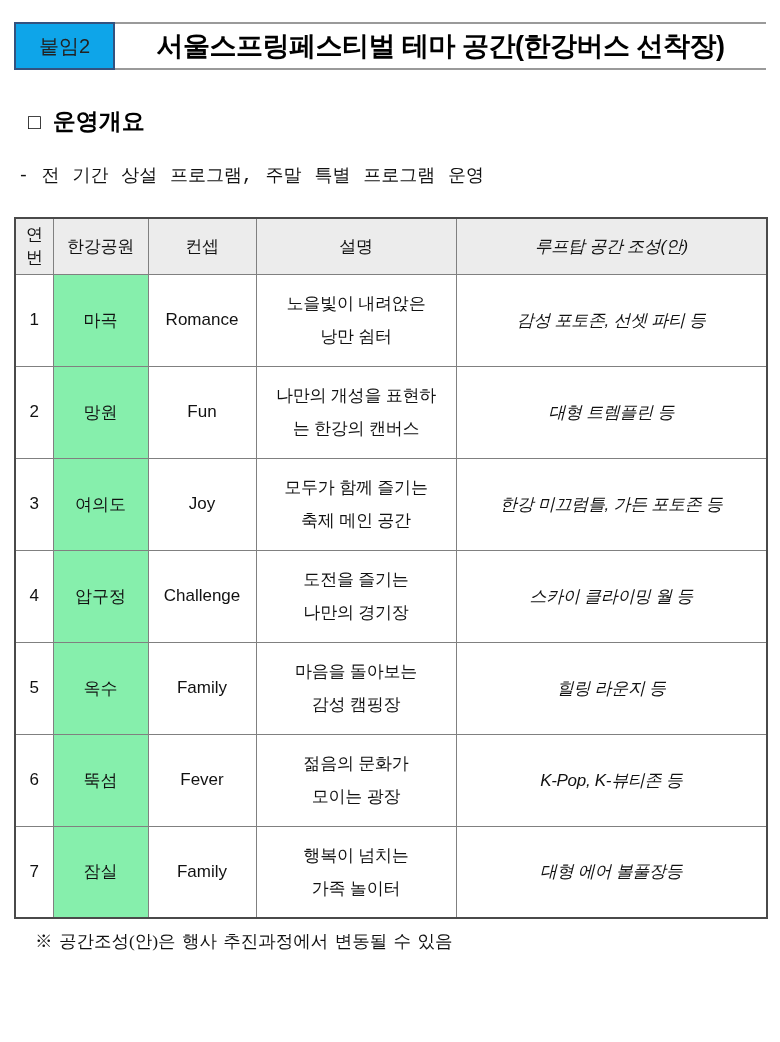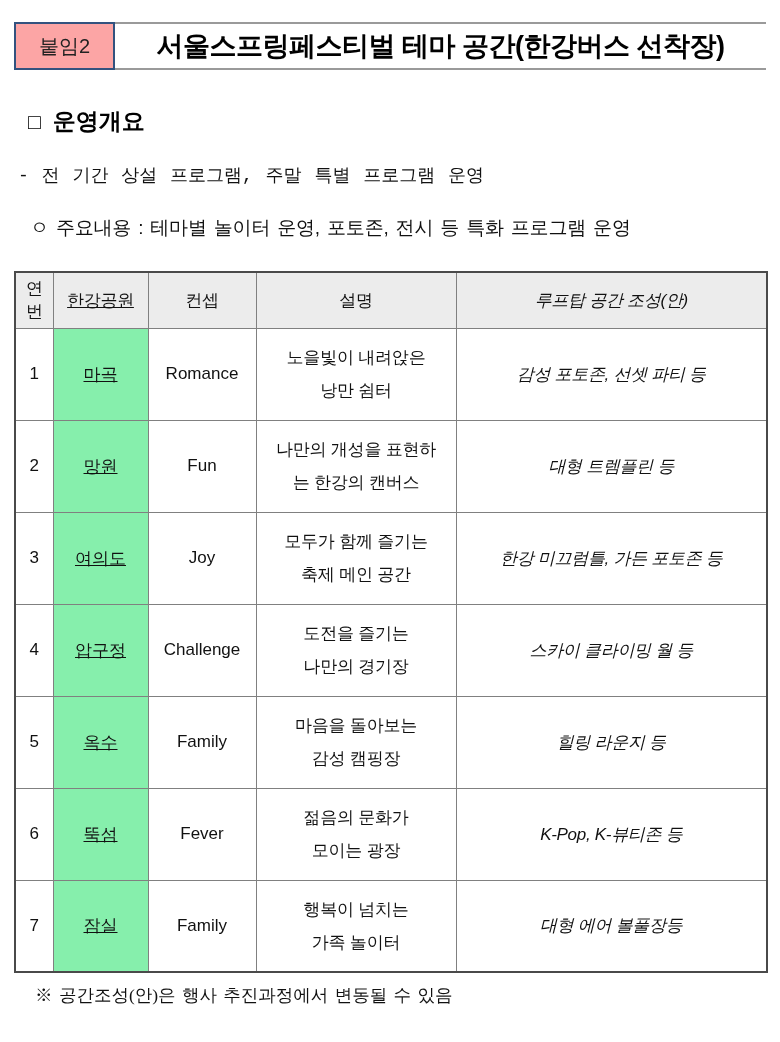--- a/index.html
+++ b/index.html
@@ -17,21 +17,21 @@
     margin: 22px 14px 0 14px;
     height: 48px;
     border-top: 2px solid #9a9a9a;
     border-bottom: 2px solid #9a9a9a;
     display: flex;
     align-items: stretch;
   }
   .badge-box {
     width: 101px;
     margin: -2px 0 -2px 0;
-    background: #fca5a5;
+    background: #0ea5e9;
     border: 2px solid #33527f;
     display: flex; align-items: center; justify-content: center;
     font-size: 20px;
     color: #222222;
   }
   .header-title {
     flex: 1;
     display: flex; align-items: center; justify-content: center;
     font-size: 27px;
     font-weight: 800;
@@ -95,21 +95,21 @@
   .theme-table { border: 2px solid #4a4a4a; }
   .theme-table thead th {
     background: #ececec;
     height: 56px;
     letter-spacing: -0.3px;
   }
   .theme-table tbody tr { height: 92px; }
   .theme-table td.col-park { background: #86efac; }
   .theme-table td.col-desc { white-space: pre-line; line-height: 1.95; letter-spacing: -0.2px; }
   .col-no    { width: 38px; }
-  .col-park  { width: 95px; text-decoration: underline; }
+  .col-park  { width: 95px; }
   .col-concept { width: 108px; }
   .col-desc  { width: 200px; }
   .col-rooftop { width: 311px; letter-spacing: -0.3px; font-style: italic; }
 
   
   .footnote {
     margin: 10px 0 0 35px;
     font-family: "Liberation Serif", serif;
     font-size: 17.5px;
     word-spacing: 2px;
@@ -129,21 +129,20 @@
   </div>
 
   <div class="section-heading">
     <span class="square-marker">□</span>
     <span>운영개요</span>
   </div>
 
 
   <div class="line-subnote">- 전 기간 상설 프로그램, 주말 특별 프로그램 운영</div>
 
-  <div class="line-content">ㅇ 주요내용 : 테마별 놀이터 운영, 포토존, 전시 등 특화 프로그램 운영</div>
 
   <table class="theme-table">
     <thead>
       <tr>
         <th class="col-no">연번</th>
         <th class="col-park">한강공원</th>
         <th class="col-concept">컨셉</th>
         <th class="col-desc">설명</th>
         <th class="col-rooftop">루프탑 공간 조성(안)</th>
       </tr>

